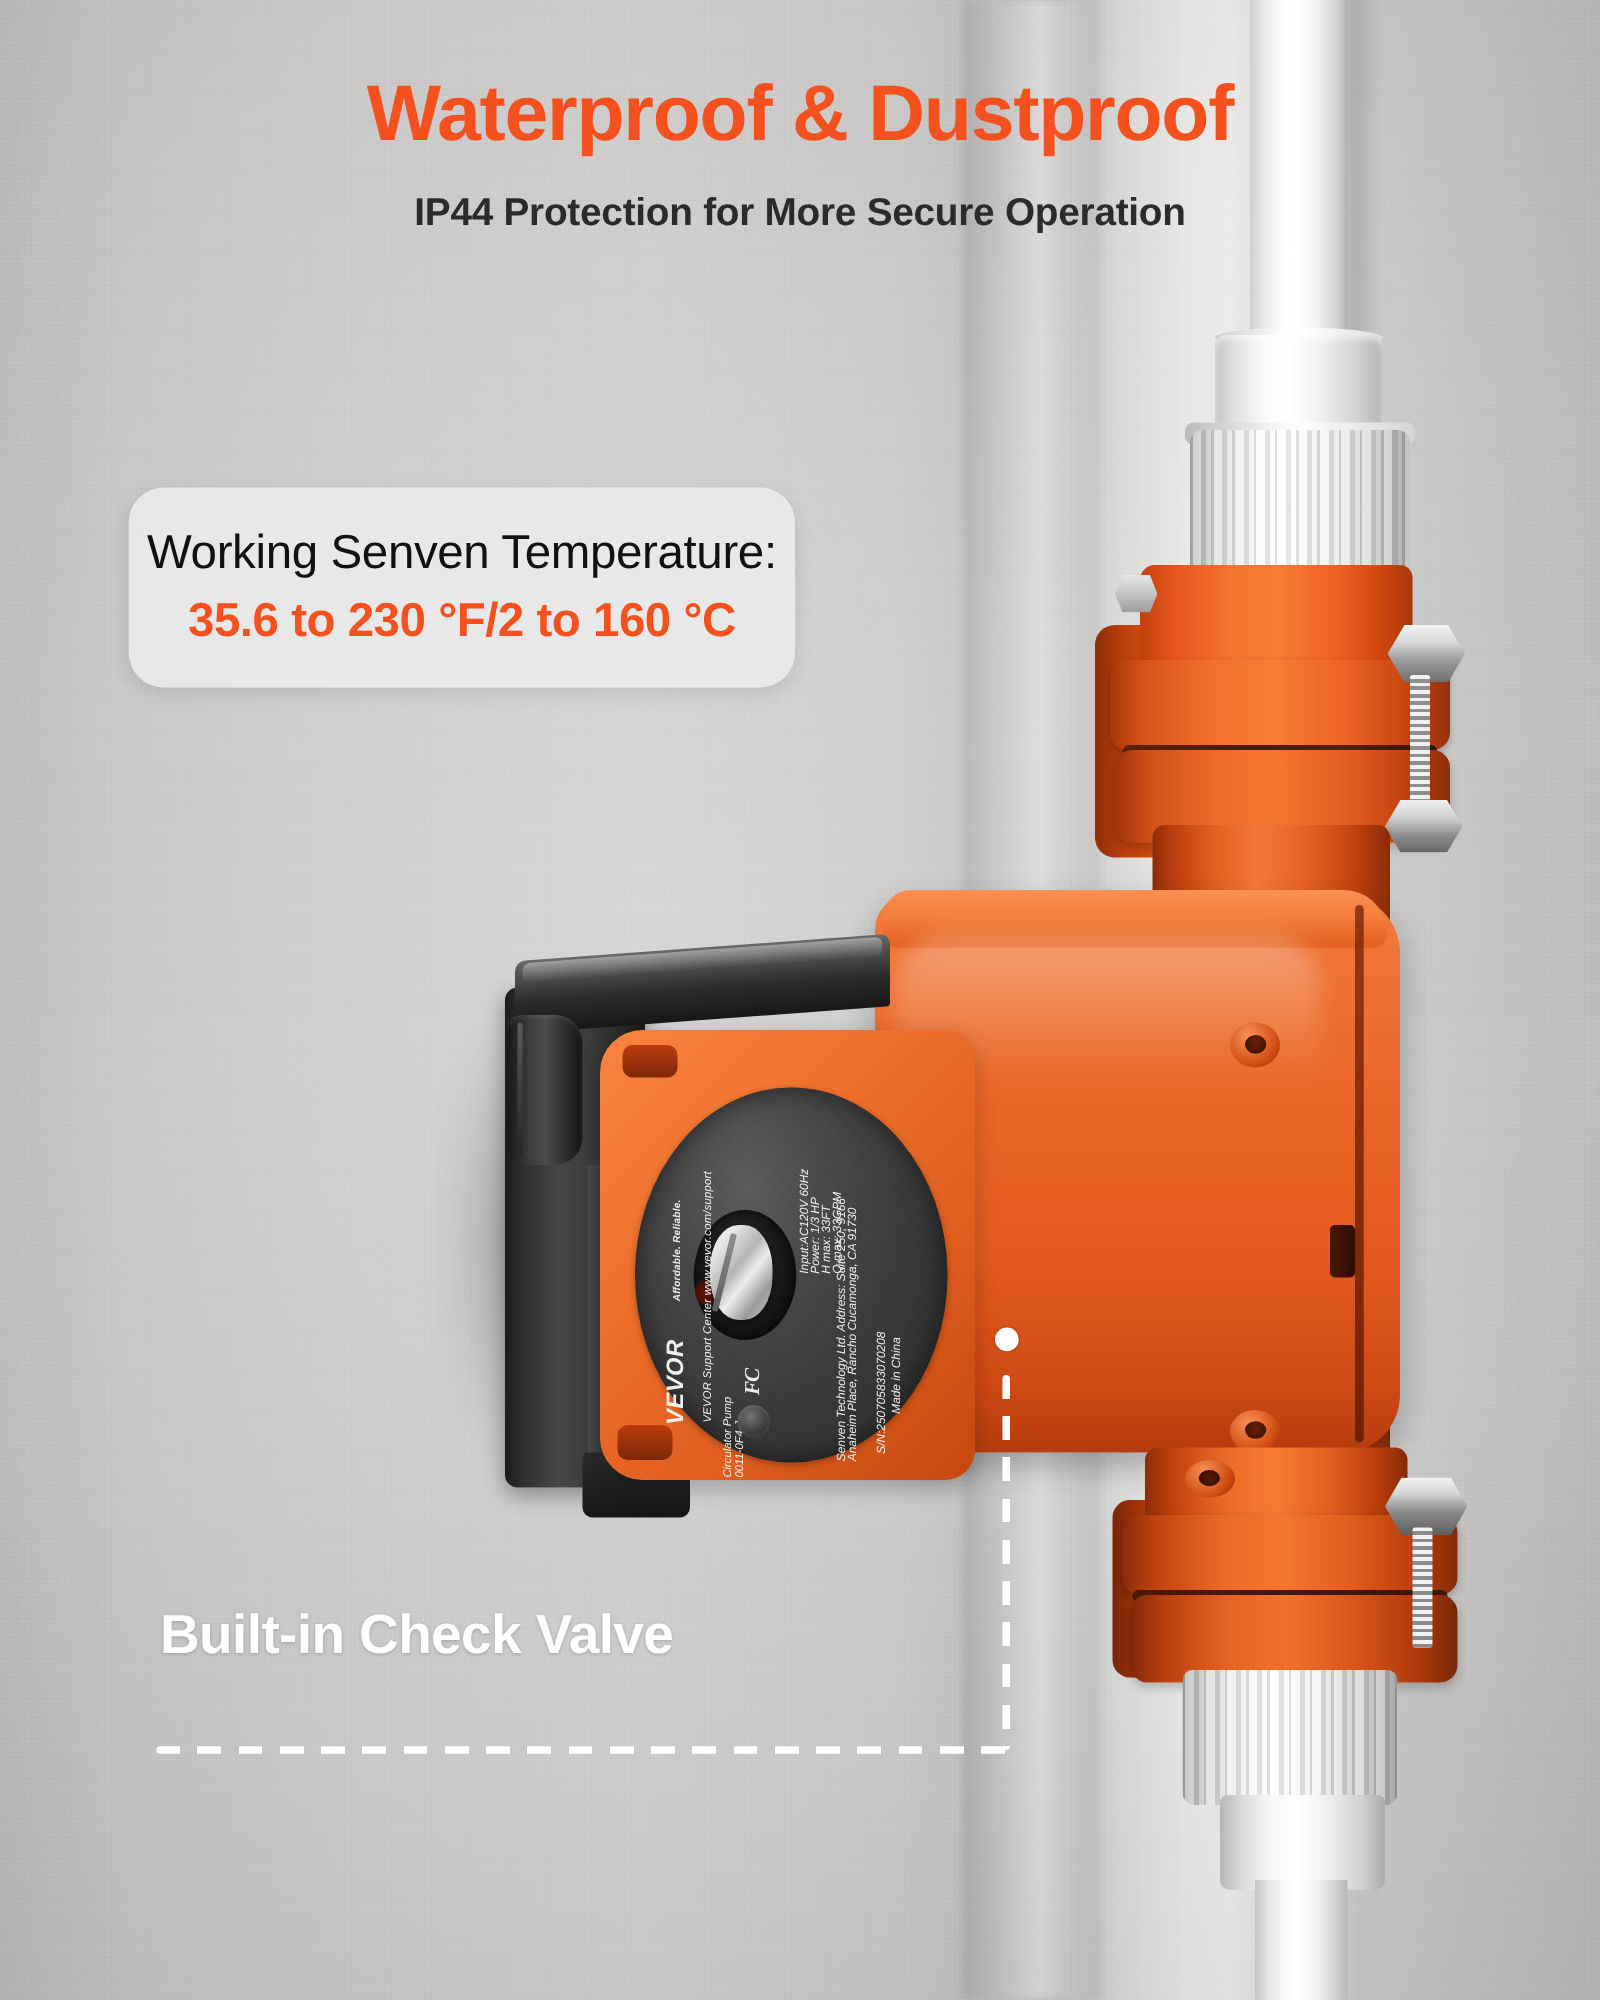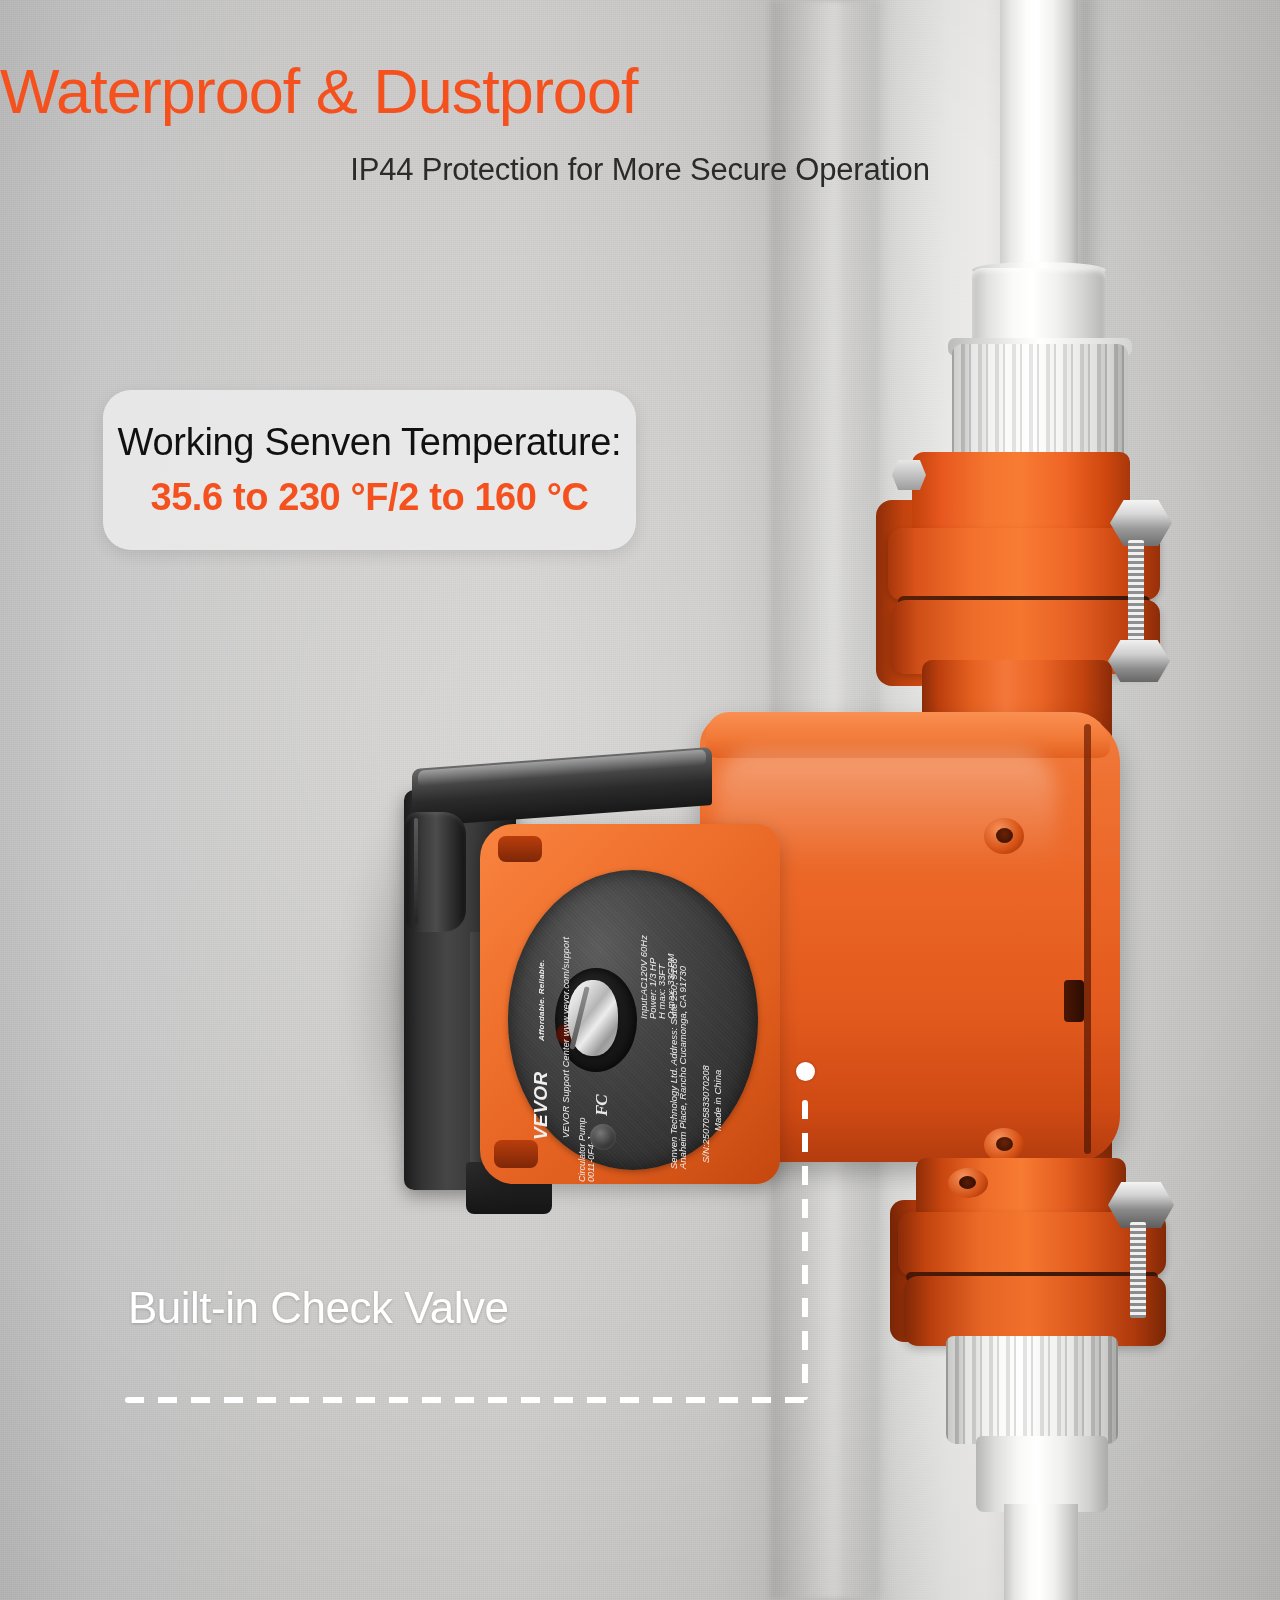--- a/index.html
+++ b/index.html
@@ -33,44 +33,44 @@
   }
   
   .corner-band{
     position:absolute;left:770px;top:0;width:110px;height:1600px;
     background:linear-gradient(90deg, rgba(0,0,0,.10) 0%, rgba(255,255,255,.32) 45%, rgba(255,255,255,.48) 58%, rgba(0,0,0,.05) 100%);
     filter:blur(3px);
   }
 
   
   .headline{
-    position:absolute;left:0;right:0;top:58px;
-    font-size:63px;font-weight:normal;letter-spacing:-1px;
+    position:absolute;left:0;right:0;top:58px;text-align:center;
+    font-size:63px;font-weight:bold;letter-spacing:-1px;
     color:#F4511E;line-height:1.05;
   }
   .subhead{
     position:absolute;left:0;right:0;top:152px;text-align:center;
-    font-size:31px;color:#2b2b2b;font-weight:400;letter-spacing:-.2px;
+    font-size:31px;color:#2b2b2b;font-weight:700;letter-spacing:-.2px;
   }
 
   
   .info-card{
     position:absolute;left:103px;top:390px;width:533px;height:160px;
     background:rgba(233,233,233,.93);
     border-radius:28px;
     box-shadow:0 5px 16px rgba(0,0,0,.10);
     display:flex;flex-direction:column;align-items:center;justify-content:center;
   }
   .info-title{font-size:38px;color:#111;letter-spacing:-.3px;margin-bottom:12px;}
   .info-value{font-size:38px;font-weight:bold;color:#F4511E;letter-spacing:-.4px;}
 
   
   .callout-label{
     position:absolute;left:128px;top:1283px;
-    font-size:44px;font-weight:normal;color:#fff;letter-spacing:-.5px;
+    font-size:44px;font-weight:bold;color:#fff;letter-spacing:-.5px;
     text-shadow:0 1px 3px rgba(0,0,0,.20);
   }
   .cal-h{
     position:absolute;left:125px;top:1397px;width:683px;height:6px;
     background:repeating-linear-gradient(90deg,#ffffff 0 19px, rgba(255,255,255,0) 19px 33px);
     border-radius:3px;
   }
   .cal-v{
     position:absolute;left:802px;top:1100px;width:6px;height:300px;
     background:repeating-linear-gradient(180deg,#ffffff 0 19px, rgba(255,255,255,0) 19px 33px);

